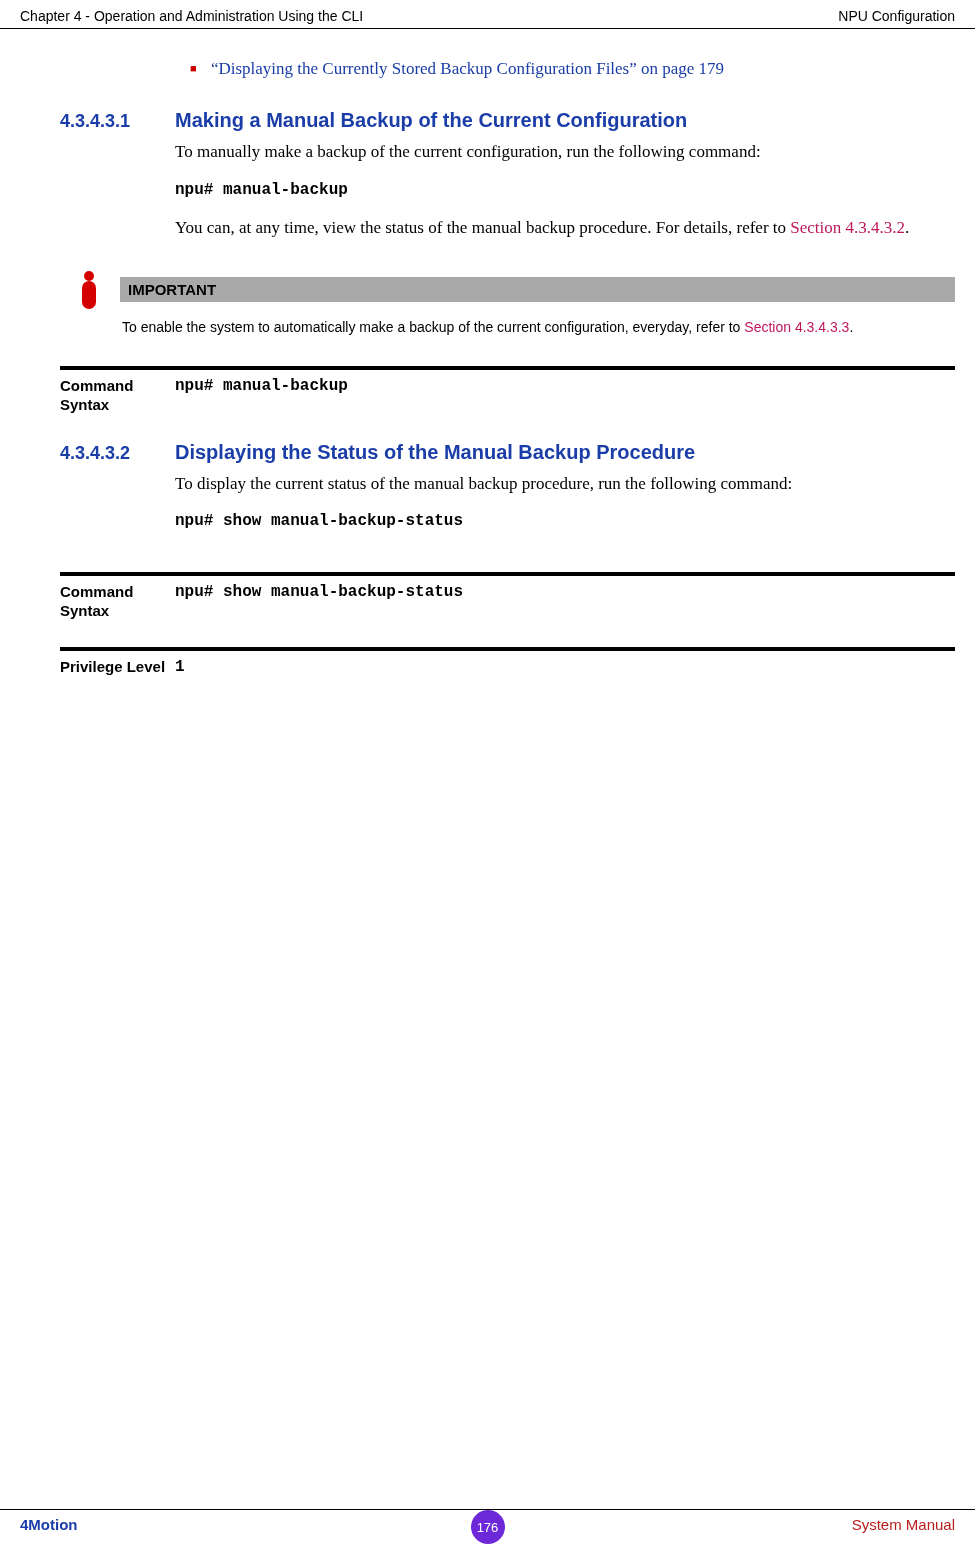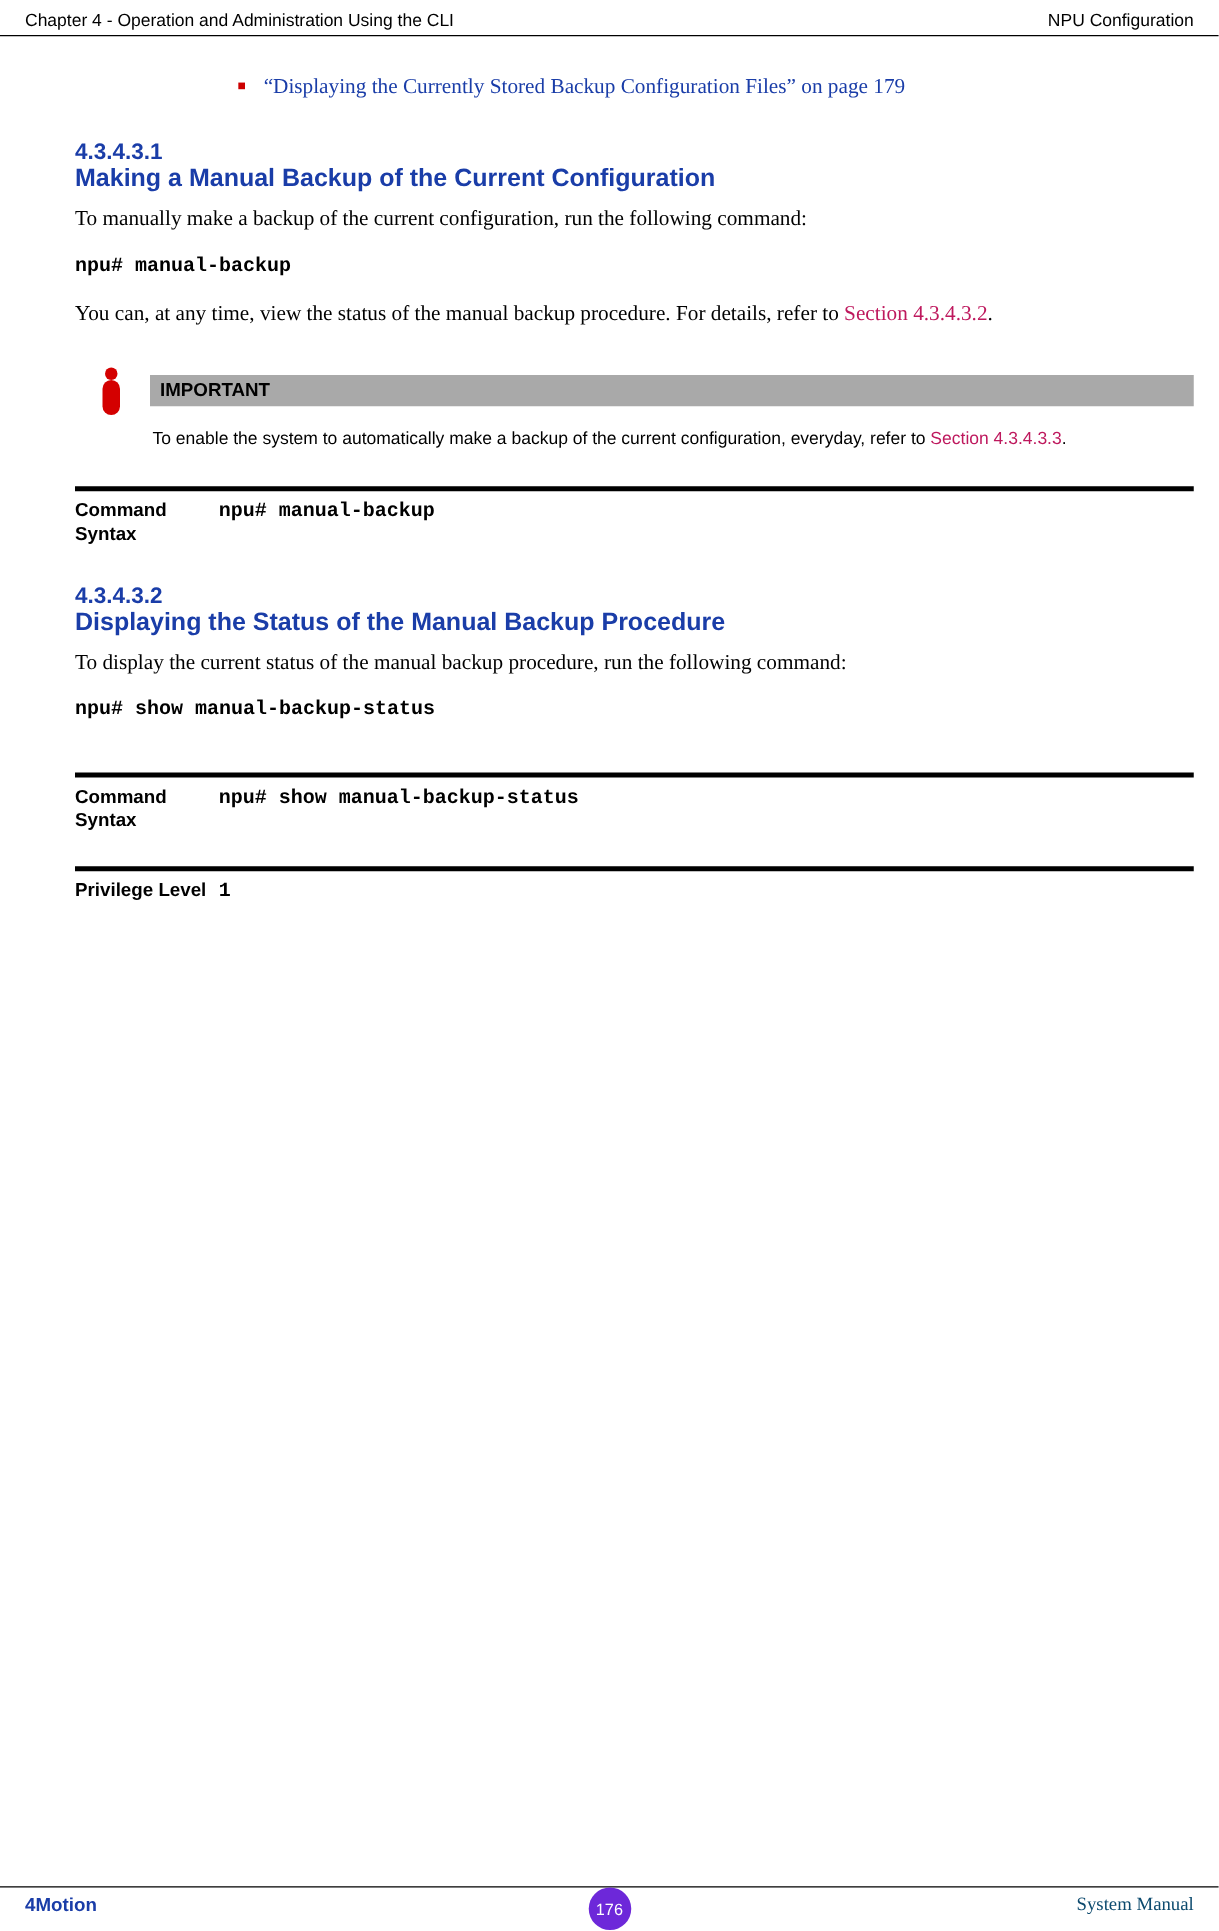--- a/index.html
+++ b/index.html
@@ -35,21 +35,20 @@
     vertical-align: 2px;
     margin-right: 10px;
   }
   .bullet-link a {
     color: #1a3da8;
     text-decoration: none;
   }
   .section-row {
     display: flex;
     margin-top: 10px;
-    flex-direction: column;
   }
   .sec-num {
     width: 115px;
     flex-shrink: 0;
     color: #1a3da8;
     font-family: Arial, Helvetica, sans-serif;
     font-weight: bold;
     font-size: 18px;
     padding-top: 2px;
   }
@@ -167,21 +166,21 @@
     height: 34px;
     display: flex;
     align-items: center;
     justify-content: center;
     font-size: 13px;
     position: absolute;
     left: 50%;
     transform: translateX(-50%);
     top: 0px;
   }
-  .footer-right { color: #0c4a6e; font-family: Liberation Serif, serif; }
+  .footer-right { color: #b91c1c; }
 </style>
 </head>
 <body>
 
 <div class="page-header">
   <span>Chapter 4 - Operation and Administration Using the CLI</span>
   <span>NPU Configuration</span>
 </div>
 
 <div class="content">

